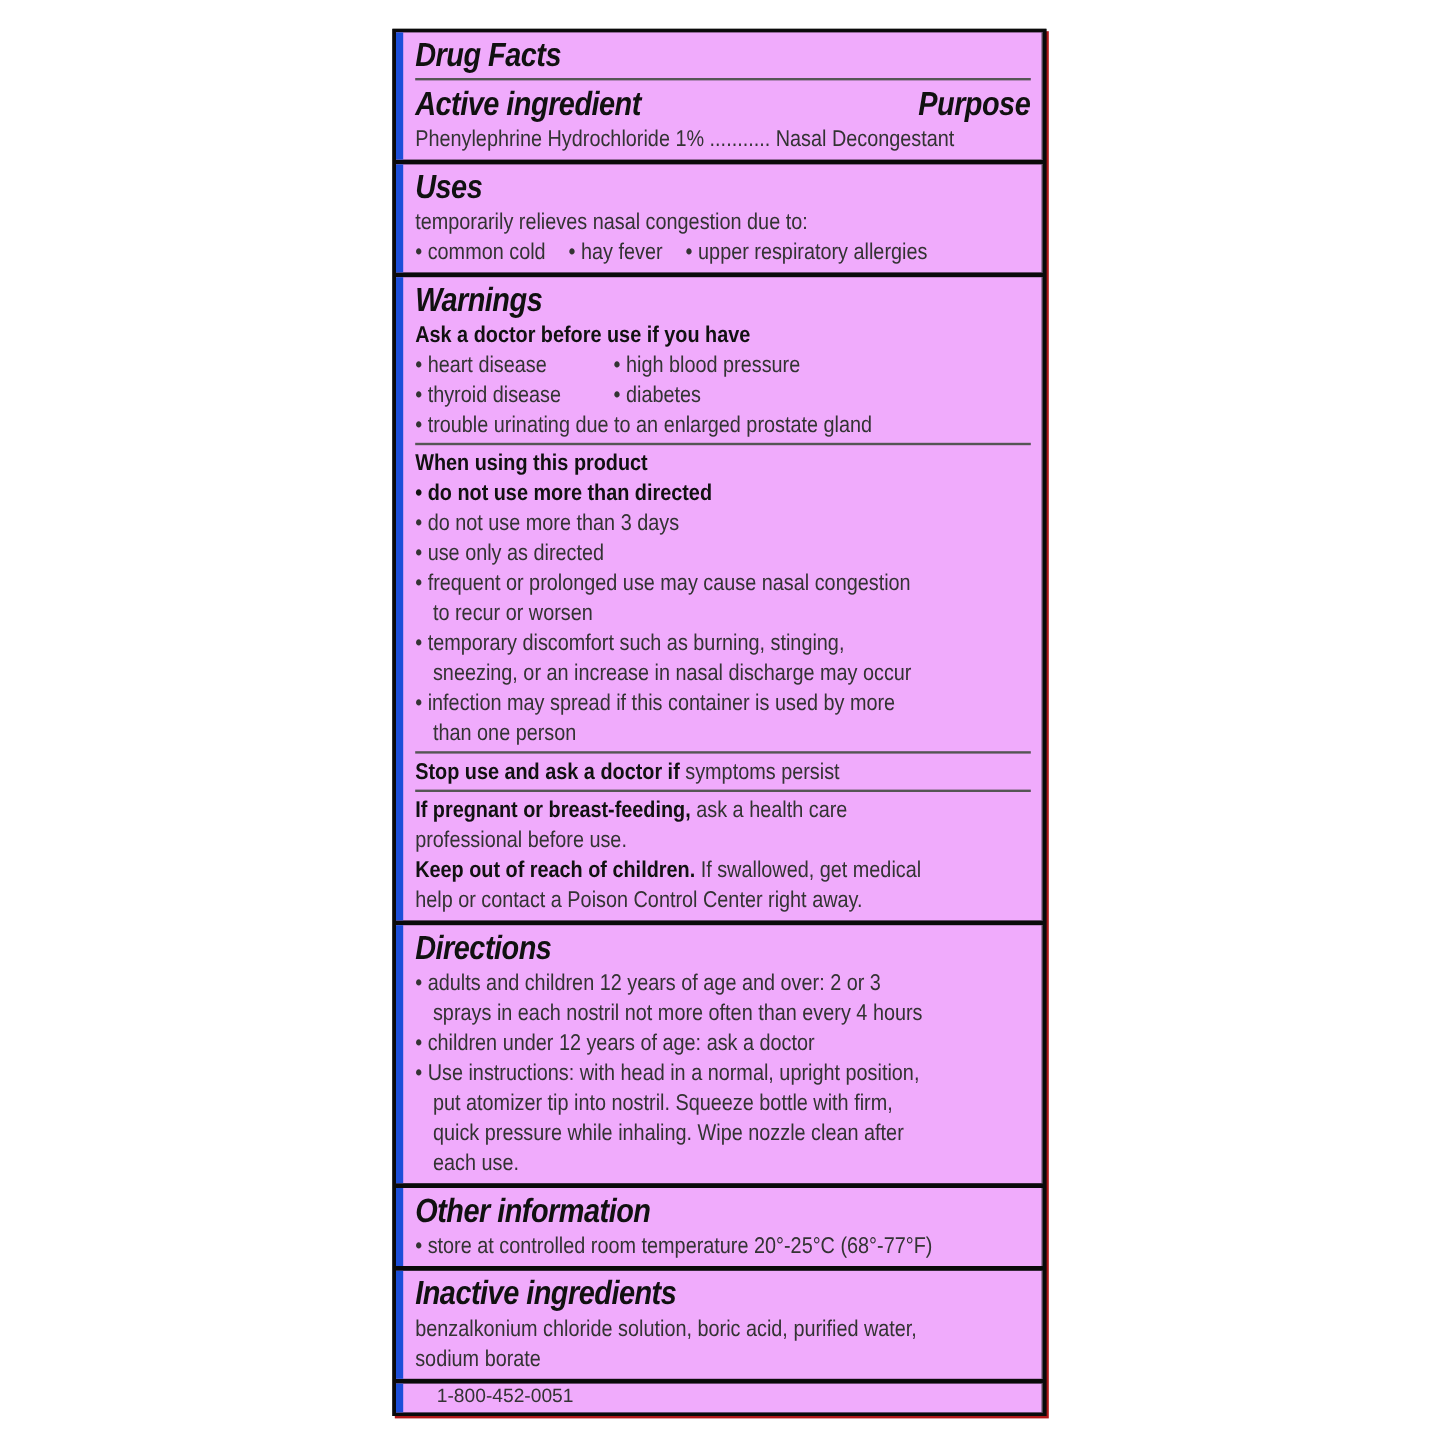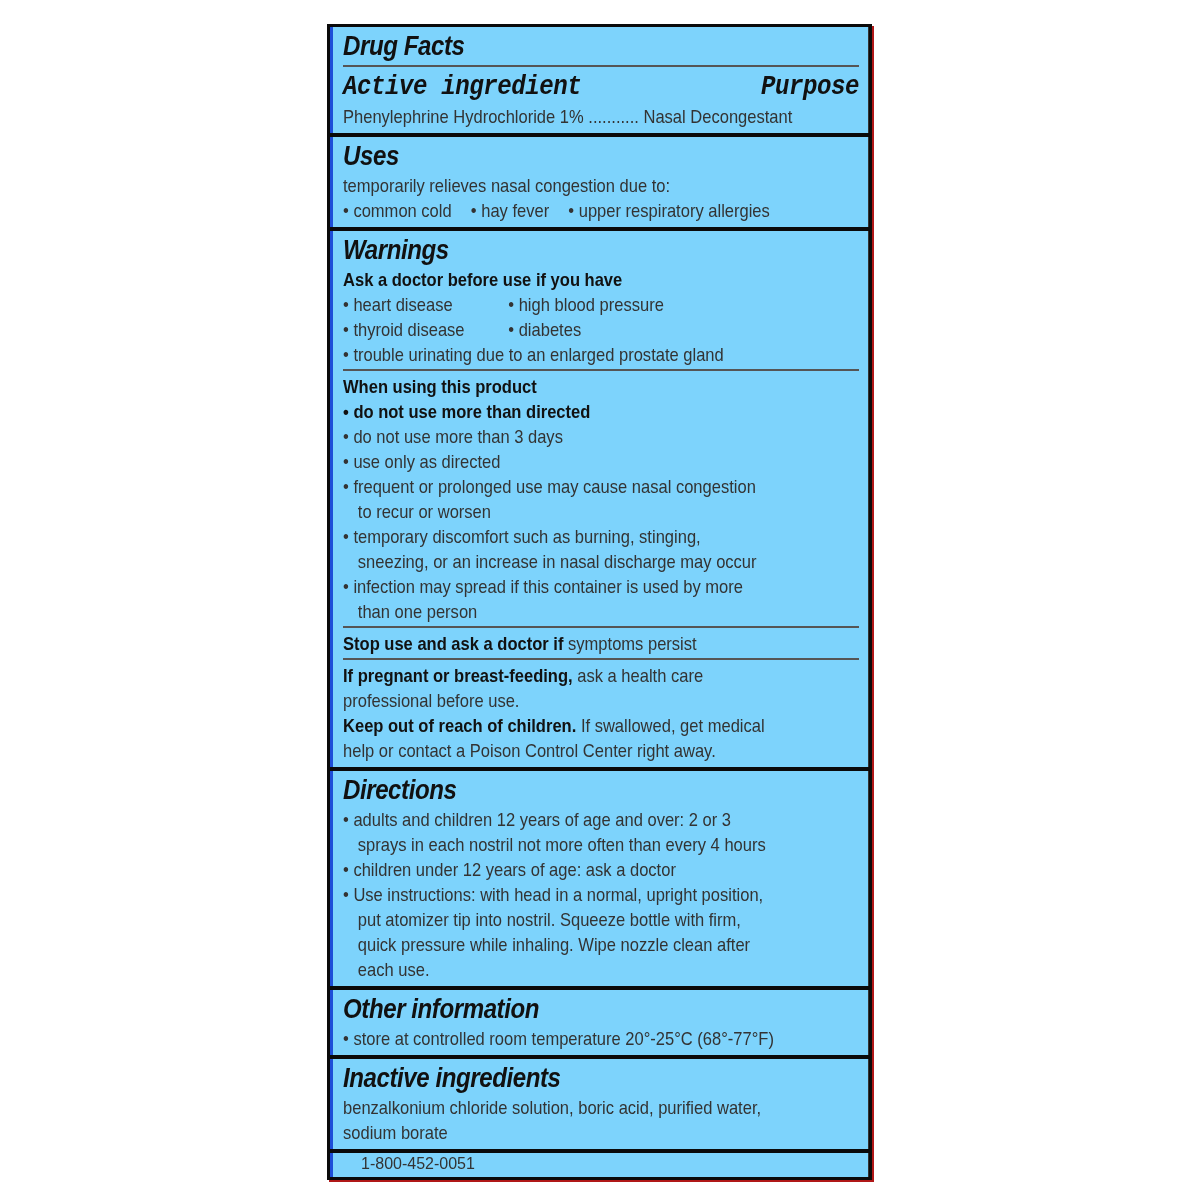--- a/index.html
+++ b/index.html
@@ -5,33 +5,33 @@
   html, body { margin: 0; padding: 0; background: #ffffff; }
   body { width: 1200px; height: 1200px; position: relative; overflow: hidden;
          font-family: "Liberation Sans", sans-serif; color: #222; }
   .label {
     position: absolute; left: 327px; top: 24px; width: 539px;
     border: 3px solid #0a0a0a;
     box-shadow: 2px 2px 0 #b01818;
     background: #0a0a0a;
   }
   .section {
-    background: #7dd3fc;
+    background: #f0abfc;
     margin: 0 0 4px 0;
     padding: 2px 9px 4px 10px;
-    border-left: 3px solid #1d4ed8;
+    border-left: 6px solid #1d4ed8;
     border-right: 1px solid #333;
   }
   .section:last-child { margin-bottom: 0; }
   .h {
     font-weight: bold; font-style: italic; font-size: 28px; color: #111;
     line-height: 34px; letter-spacing: -0.5px;
     transform: scaleX(0.86); transform-origin: left center; white-space: nowrap;
   }
-  .hrow { display: flex; justify-content: space-between; align-items: center; font-family: Liberation Mono, monospace; }
+  .hrow { display: flex; justify-content: space-between; align-items: center; }
   .hrow .h.right { transform-origin: right center; }
   .t {
     font-size: 19px; line-height: 25px; color: #333; white-space: nowrap;
     transform: scaleX(0.87); transform-origin: left center;
   }
   .b { font-weight: bold; color: #111; }
   .rule { border-top: 2px solid #555; margin: 2px 0 3px 0; }
   .bullets-row { display: flex; }
   .bullets-row span { margin-right: 22px; }
   .indent { padding-left: 17px; }

